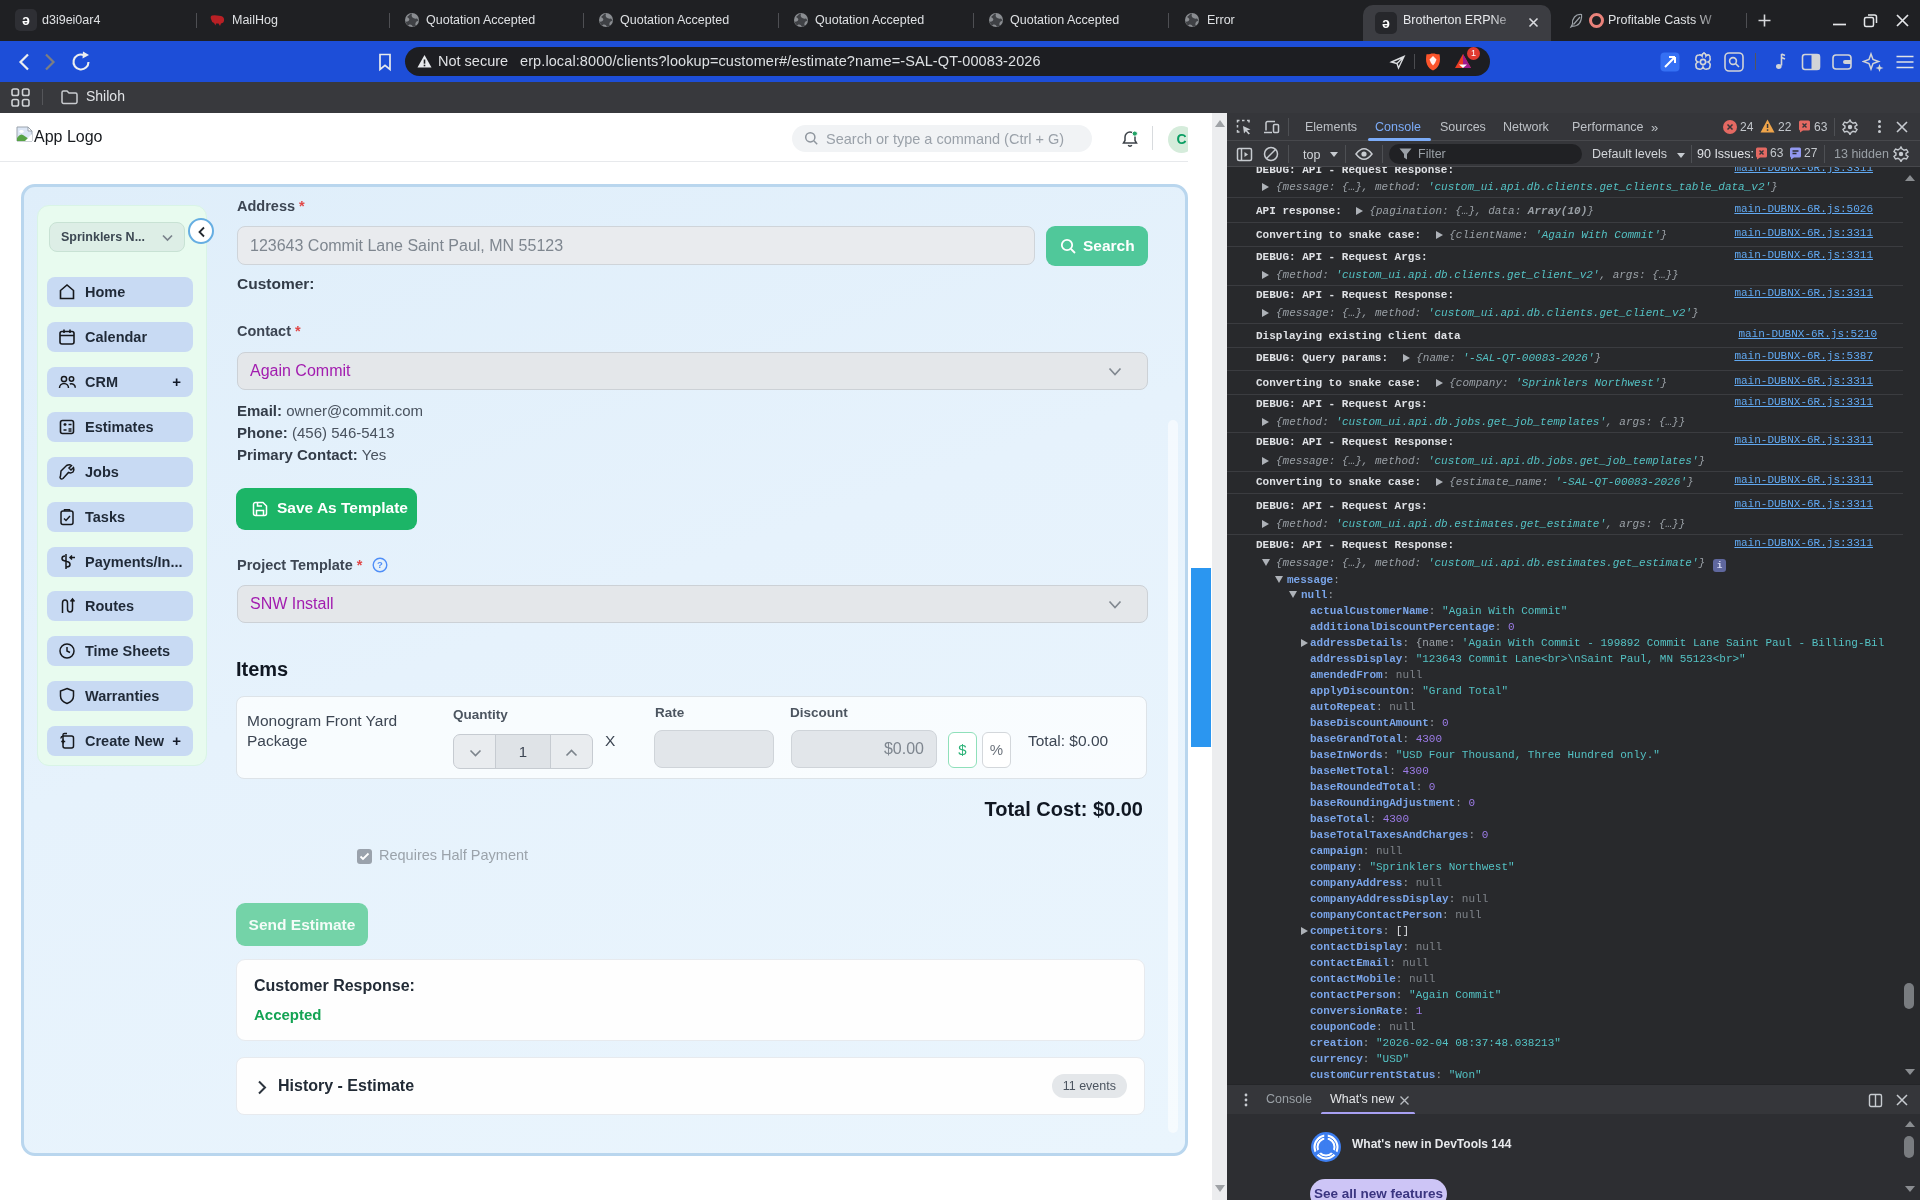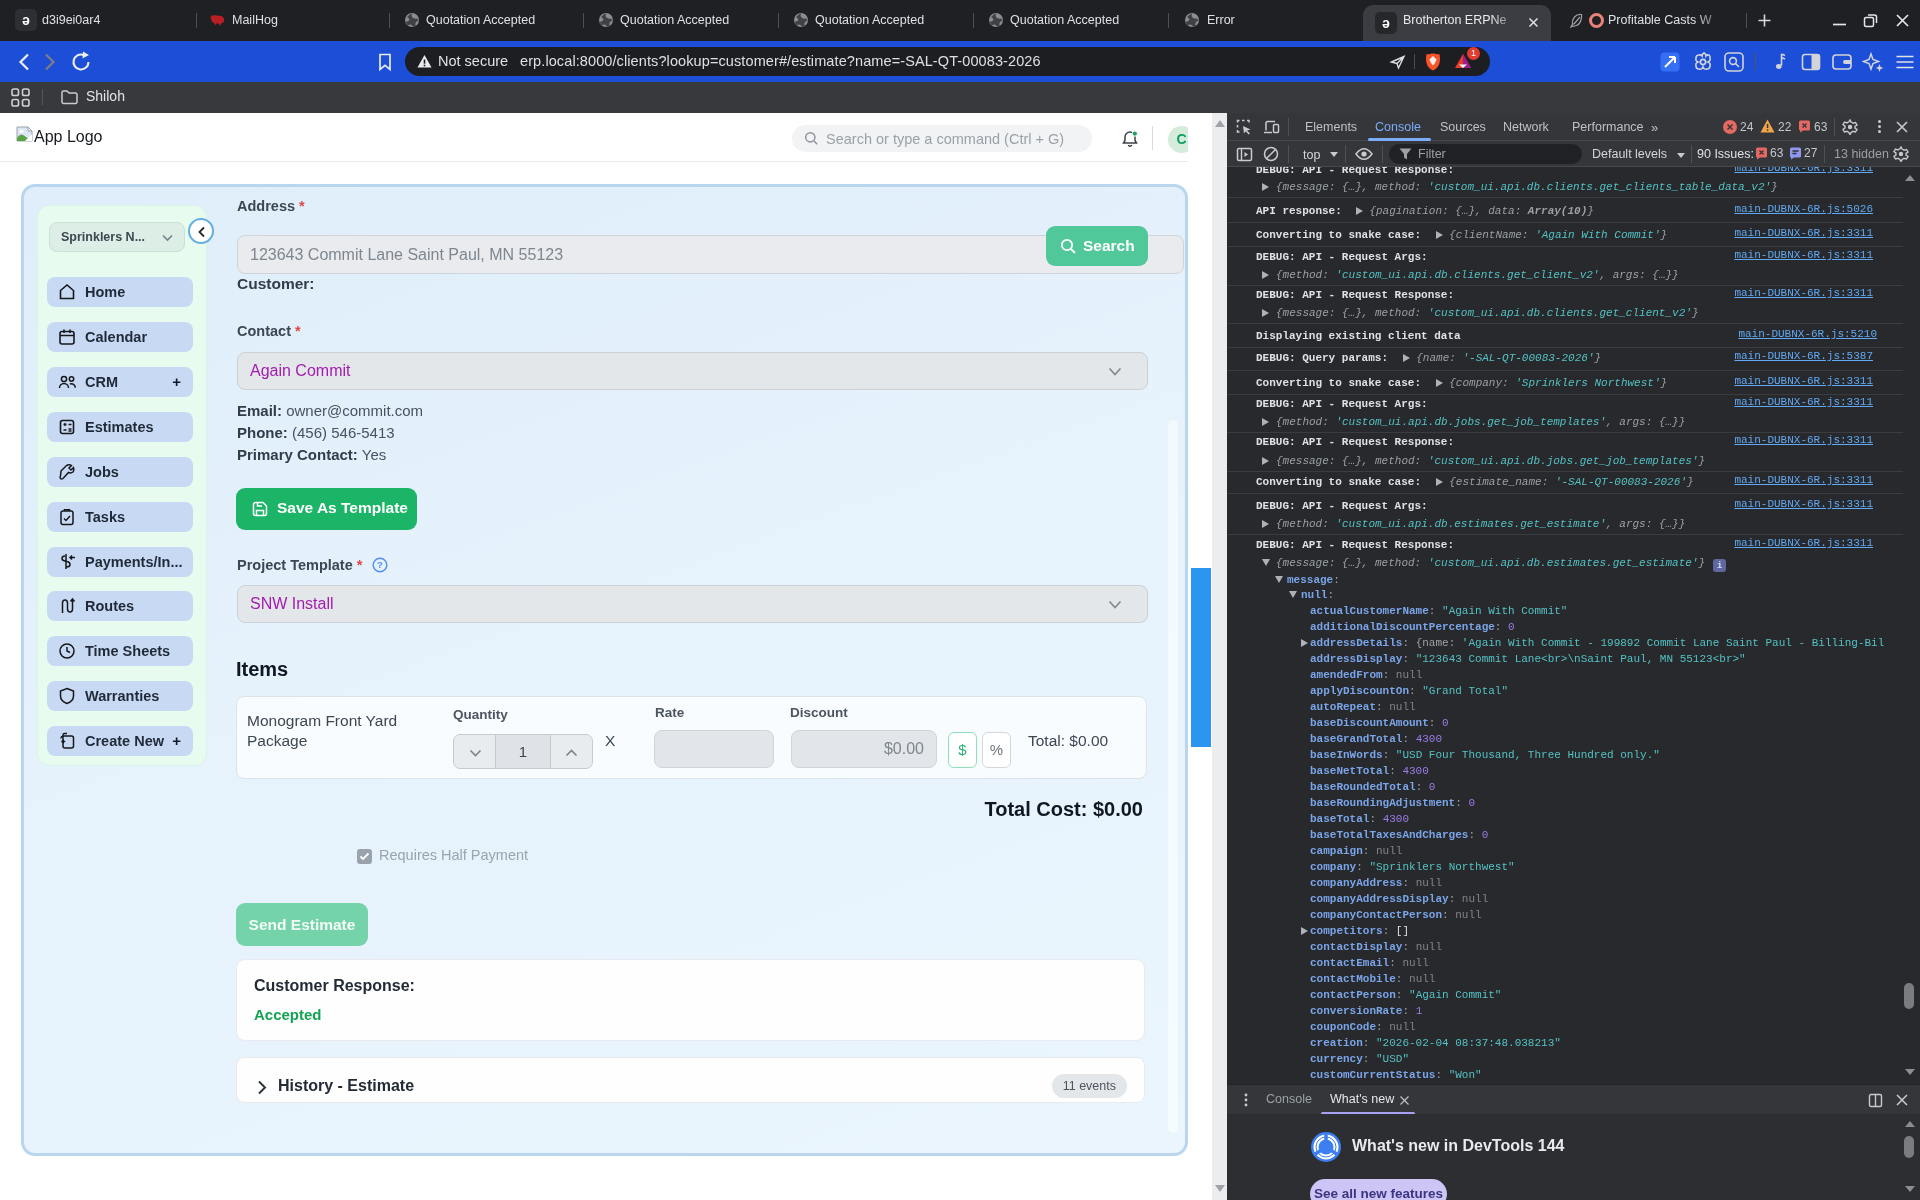--- a/index.html
+++ b/index.html
@@ -344,21 +344,21 @@
         </div>
     </div>
     <div style="position:absolute;left:164px;top:31px;width:26px;height:26px;border-radius:50%;background:#fff;border:2px solid #66aee2;color:#23282e;text-align:center;">
       <svg style="margin-top:6px;" width="9" height="12" viewBox="0 0 9 12">
           <path d="M7 1.5 L2.5 6 L7 10.5" stroke="#23282e" stroke-width="1.8" fill="none"></path>
         </svg>
     </div>
     <div style="position:absolute;left:1144px;top:233px;width:10px;height:713px;border-radius:5px;background:rgba(255,255,255,.55);"></div>
     <div id="main">
       <div class="flabel" style="left:213px;top:11px;">Address <span class="req">*</span></div>
-      <div class="input" style="left:213px;top:48px;width:947px;height:39px;line-height:37px;">123643 Commit Lane Saint Paul, MN 55123</div>
+      <div class="input" style="left:213px;top:39px;width:798px;height:39px;line-height:37px;">123643 Commit Lane Saint Paul, MN 55123</div>
       <div style="position:absolute;left:1022px;top:39px;width:102px;height:40px;background:#50c89a;border-radius:9px;color:#fff;font-weight:bold;font-size:15.5px;">
         <svg style="position:absolute;left:14px;top:12px;" width="17" height="17" viewBox="0 0 17 17">
             <circle cx="7" cy="7" r="5.2" fill="none" stroke="#fff" stroke-width="1.8"></circle>
             <path d="M11 11 L15 15" stroke="#fff" stroke-width="1.8"></path>
           </svg>
         <span style="position:absolute;left:37px;top:11px;">Search</span>
       </div>
       <div class="blabel" style="left:213px;top:88px;">Customer:</div>
       <div class="flabel" style="left:213px;top:136px;">Contact <span class="req">*</span></div>
       <div class="select" style="left:213px;top:165px;width:911px;height:38px;line-height:36px;">Again Commit
@@ -414,21 +414,21 @@
         <svg style="position:absolute;left:2px;top:3px;" width="11" height="9" viewBox="0 0 11 9">
             <path d="M1.5 4.5 L4 7 L9.5 1.5" stroke="#fff" stroke-width="1.8" fill="none"></path>
           </svg>
       </div>
       <div style="position:absolute;left:355px;top:660px;font-size:14.5px;color:#9ba3ab;">Requires Half Payment</div>
       <div style="position:absolute;left:212px;top:716px;width:132px;height:43px;background:#74d3a8;border-radius:9px;color:#f4fcf8;font-weight:bold;font-size:15.5px;text-align:center;line-height:43px;">Send Estimate</div>
       <div class="wcard" style="left:212px;top:772px;width:909px;height:82px;">
         <div style="position:absolute;left:17px;top:17px;font-size:16px;font-weight:bold;color:#222b36;">Customer Response:</div>
         <div style="position:absolute;left:17px;top:46px;font-size:15px;font-weight:bold;color:#13a353;">Accepted</div>
       </div>
-      <div class="wcard" style="left:212px;top:870px;width:909px;height:46px;border-radius:8px;">
+      <div class="wcard" style="left:212px;top:870px;width:909px;height:58px;border-radius:8px;">
         <svg style="position:absolute;left:20px;top:22px;" width="10" height="15" viewBox="0 0 10 15">
             <path d="M2 1.5 L8 7.5 L2 13.5" stroke="#2c343e" stroke-width="2" fill="none"></path>
           </svg>
         <div style="position:absolute;left:41px;top:19px;font-size:16px;font-weight:bold;color:#222b36;">History - Estimate</div>
         <div style="position:absolute;right:17px;top:16px;height:24px;padding:0 11px;background:#e4e7ea;border-radius:12px;font-size:12.5px;color:#4c5560;line-height:24px;">11 events</div>
       </div>
     </div>
   </div>
 </div>
 <div class="abs" id="appscroll">
@@ -658,19 +658,19 @@
     <svg style="position:absolute;left:83px;top:17px;" width="32" height="32" viewBox="0 0 32 32">
       <circle cx="16" cy="16" r="15" fill="#3d7ef0"></circle>
       <circle cx="16" cy="16" r="10" fill="none" stroke="#fff" stroke-width="5"></circle>
       <g stroke="#3d7ef0" stroke-width="3.5">
         <path d="M16 16 L16 2.5"></path>
         <path d="M16 16 L4.5 23.5"></path>
         <path d="M16 16 L27.5 23.5"></path>
       </g>
       <circle cx="16" cy="16" r="10" fill="none" stroke="#3d7ef0" stroke-width="1"></circle>
     </svg>
-    <div style="position:absolute;left:125px;top:23px;font-size:16px;font-weight:bold;color:#e8eaed;">What's new in DevTools 144</div>
+    <div style="position:absolute;left:125px;top:23px;font-size:12px;font-weight:bold;color:#e8eaed;">What's new in DevTools 144</div>
     <div style="position:absolute;left:83px;top:65px;width:137px;height:30px;border-radius:16px;background:#cdc5f6;color:#3a3580;font-size:13.5px;font-weight:bold;text-align:center;line-height:30px;">See all new features</div>
     <div class="sbtri" style="right:5px;top:7px;border-bottom:6px solid #8a8d91;border-left:5px solid transparent;border-right:5px solid transparent;"></div>
     <div style="position:absolute;right:6px;top:22px;width:10px;height:22px;border-radius:5px;background:#797c80;"></div>
     <div class="sbtri" style="right:5px;top:72px;border-top:6px solid #8a8d91;border-left:5px solid transparent;border-right:5px solid transparent;"></div>
   </div>
 </div>
 
 </body></html>

